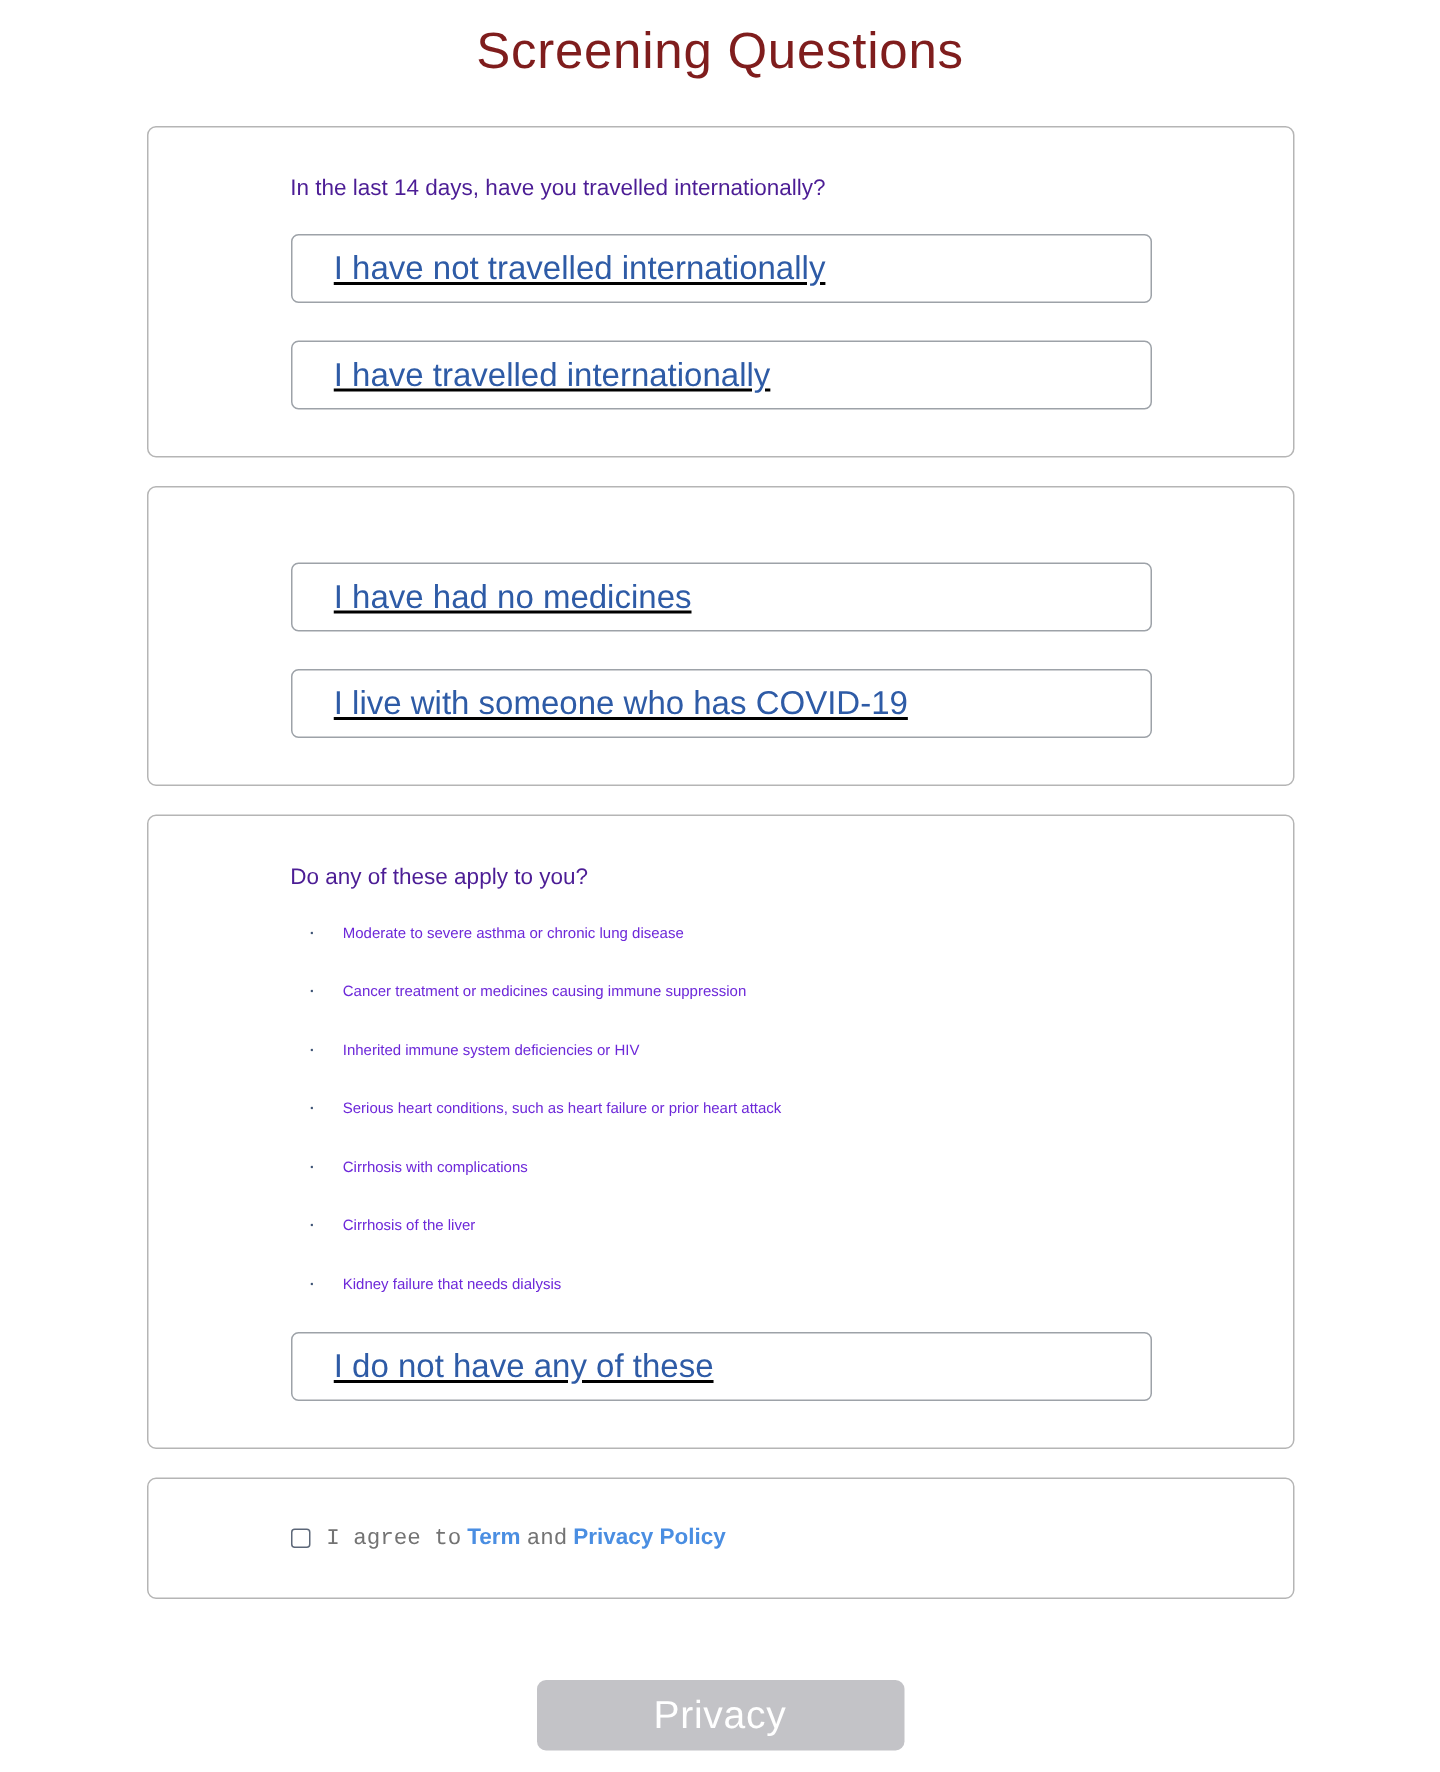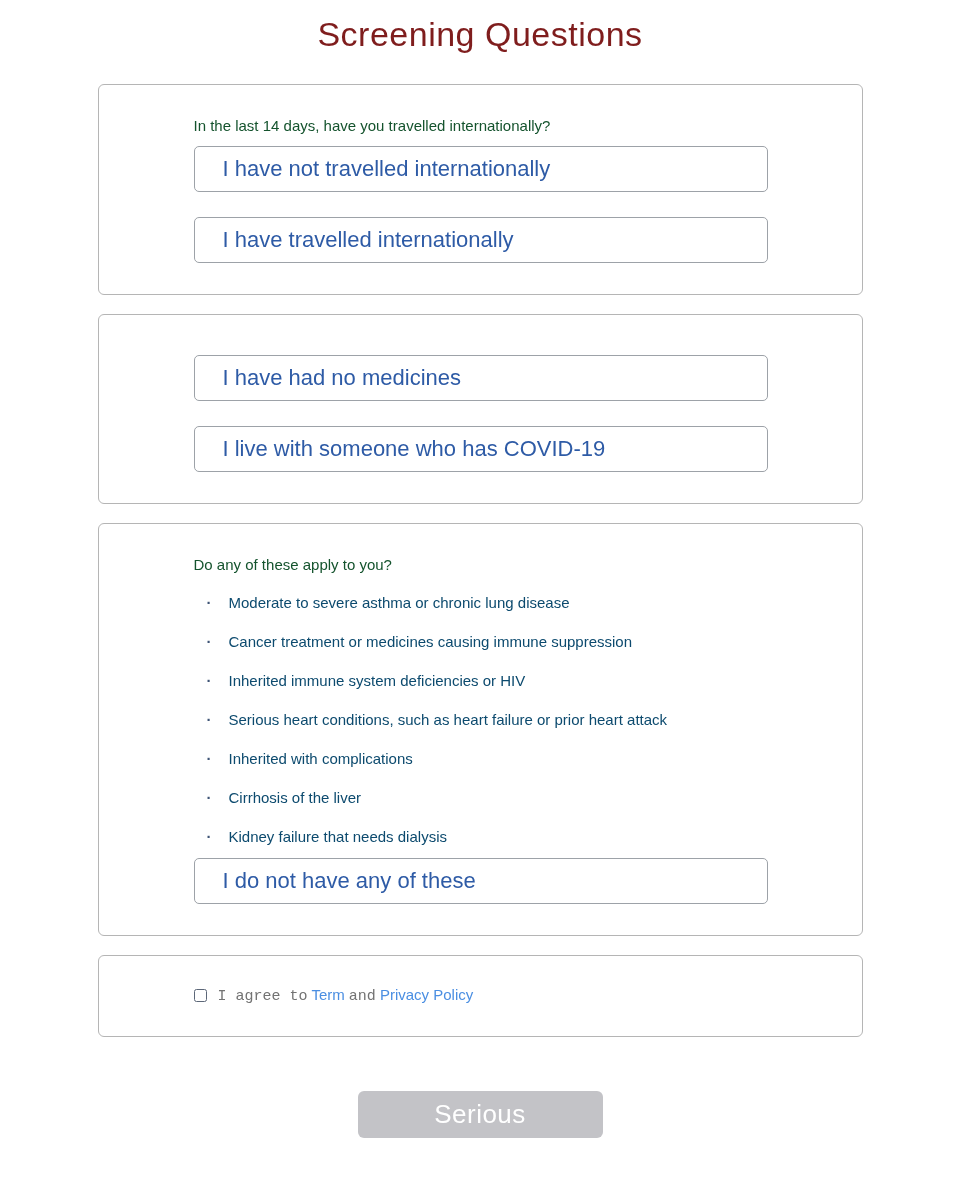--- a/index.html
+++ b/index.html
@@ -26,27 +26,27 @@
 
   .card {
     background: #ffffff;
     border: 1px solid #b5b5b5;
     border-radius: 6px;
     padding: 30px 94px 31px 95px;
     margin-bottom: 19px;
   }
 
   .question {
-    color: #14532d;
+    color: #4c1d95;
     font-size: 15px;
     line-height: 21px;
     max-width: 565px;
   }
 
-  .options { margin-top: 10px; }
+  .options { margin-top: 20px; text-decoration: underline; }
 
   .option-btn {
     display: flex;
     align-items: center;
     width: 574px;
     height: 46px;
     background: #ffffff;
     border: 1px solid #9da2a8;
     border-radius: 5px;
     padding-left: 28px;
@@ -58,22 +58,22 @@
   }
   .option-btn + .option-btn { margin-top: 25px; text-align: right; }
 
   .bullet-list {
     list-style: none;
     margin-top: 3px;
   }
   .bullet-list li {
     position: relative;
     padding-left: 35px;
-    color: #0c4a6e;
-    font-size: 15px;
+    color: #6d28d9;
+    font-size: 10px;
     line-height: 23px;
     margin-top: 16px;
   }
   .bullet-list li::before {
     content: "\00b7";
     position: absolute;
     left: 13px;
     top: 0;
     font-weight: bold;
     color: #3e5476;
@@ -98,21 +98,21 @@
     flex: 0 0 auto;
   }
   .agree-text {
     margin-left: 11px;
     font-size: 15px;
     color: #3e5476;
     white-space: nowrap;
   }
   .agree-text .link {
     color: #4a8ee2;
-    font-weight: normal;
+    font-weight: bold;
     text-decoration: none;
     cursor: pointer;
   }
   .agree-text .plain { color: #737373; font-family: Liberation Mono, monospace; }
   .agree-text .spacer { display: inline-block; width: 4px; }
 
   .submit-wrap { text-align: center; }
   .submit-btn {
     margin-top: 35px;
     width: 245px;
@@ -149,33 +149,33 @@
     </div>
   </div>
 
   <div class="card">
     <div class="question">Do any of these apply to you?</div>
     <ul class="bullet-list">
       <li>Moderate to severe asthma or chronic lung disease</li>
       <li>Cancer treatment or medicines causing immune suppression</li>
       <li>Inherited immune system deficiencies or HIV</li>
       <li>Serious heart conditions, such as heart failure or prior heart attack</li>
-      <li>Inherited with complications</li>
+      <li>Cirrhosis with complications</li>
       <li>Cirrhosis of the liver</li>
       <li>Kidney failure that needs dialysis</li>
     </ul>
     <div class="options">
       <button class="option-btn">I do not have any of these</button>
     </div>
   </div>
 
   <div class="card agree-card">
     <div class="agree-row">
       <input type="checkbox" class="agree-checkbox" style="">
       <span class="agree-text"><span class="plain">I agree to</span><span class="spacer"></span><a class="link">Term</a><span class="spacer"></span><span class="plain">and</span><span class="spacer"></span><a class="link">Privacy Policy</a></span>
     </div>
   </div>
 
   <div class="submit-wrap">
-    <button class="submit-btn" disabled="">Serious</button>
+    <button class="submit-btn" disabled="">Privacy</button>
   </div>
 
 </div>
 
 </body></html>

